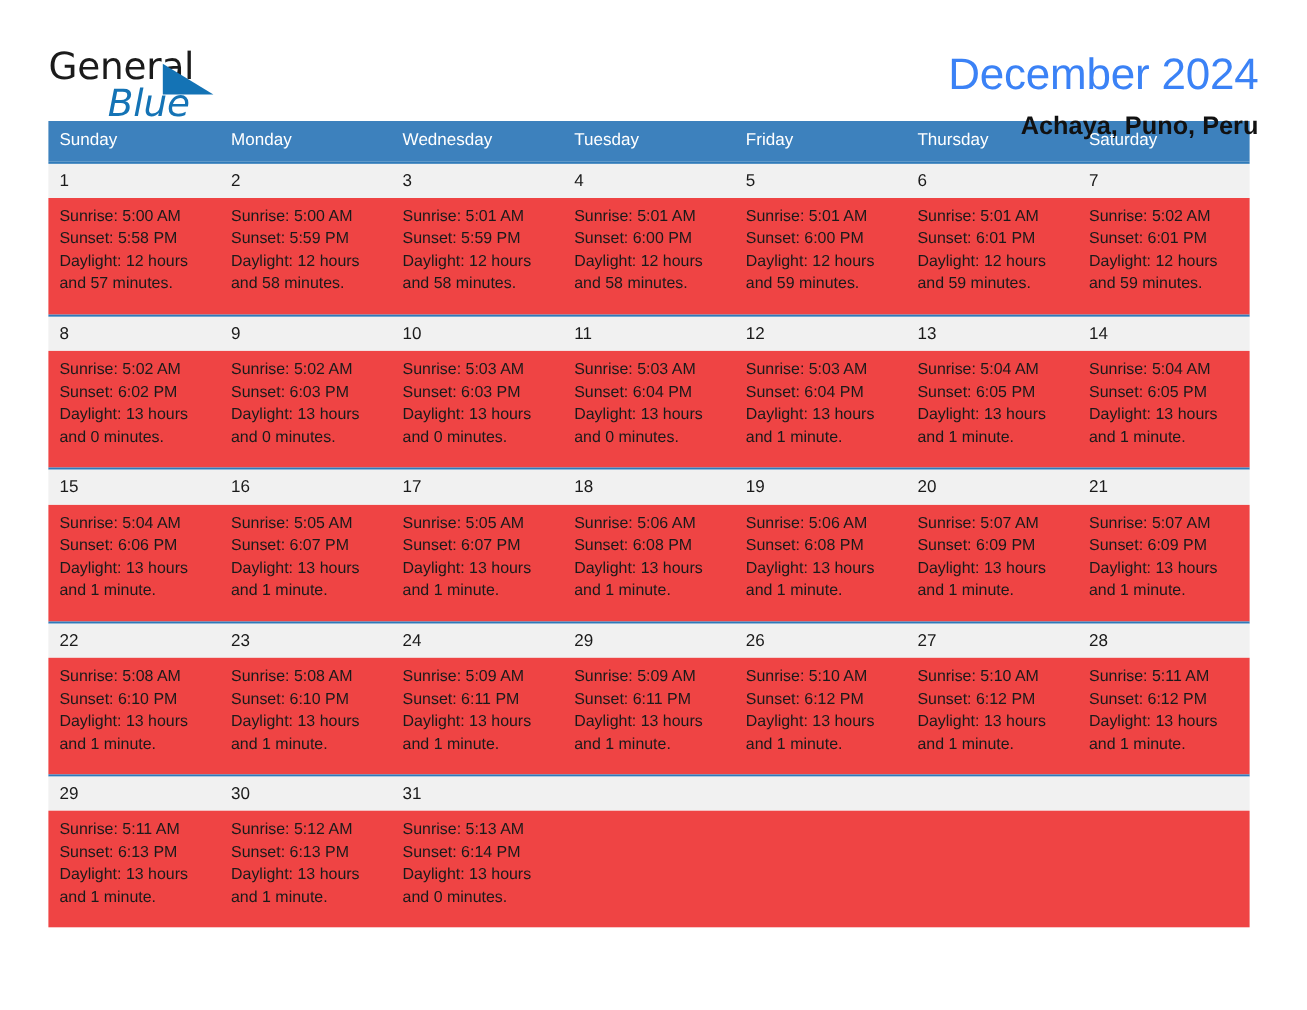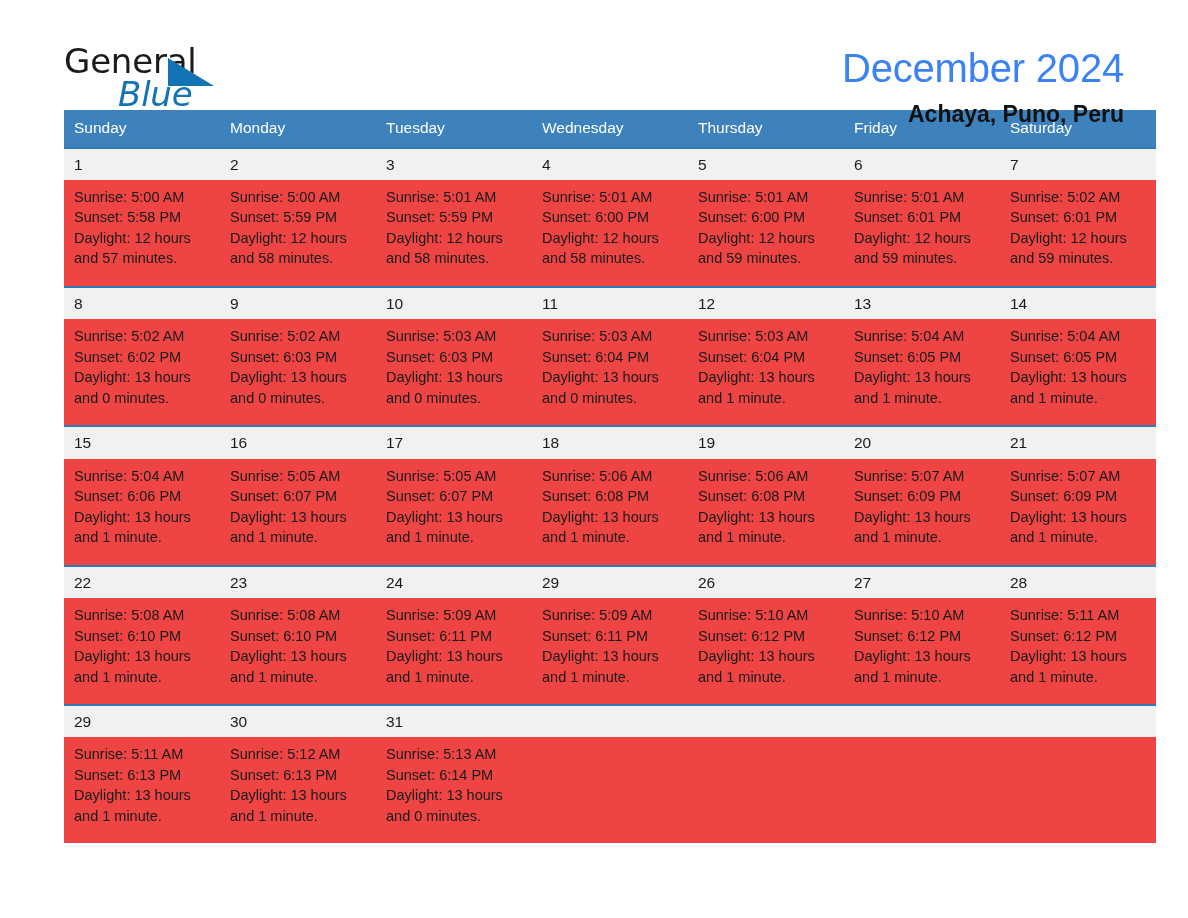--- a/index.html
+++ b/index.html
@@ -9,21 +9,21 @@
   }
   body {
     width: 1188px; height: 918px;
     font-family: "Liberation Sans", sans-serif;
     color: #1a1a1a;
     overflow: hidden;
   }
   .page {
     position: relative;
     width: 1188px; height: 918px;
-    padding: 0 64px;
+    padding: 0 44px;
   }
 
   
   .top {
     display: flex;
     align-items: flex-start;
     justify-content: space-between;
     height: 110px;
     padding-top: 44px;
   }
@@ -138,24 +138,24 @@
       <div class="cal-title">December 2024</div>
       <div class="cal-subtitle">Achaya, Puno, Peru</div>
     </div>
   </div>
 
   <div class="calendar">
 
     <div class="dow-row">
       <div class="dow">Sunday</div>
       <div class="dow">Monday</div>
+      <div class="dow">Wednesday</div>
       <div class="dow">Tuesday</div>
-      <div class="dow">Wednesday</div>
+      <div class="dow">Friday</div>
       <div class="dow">Thursday</div>
-      <div class="dow">Friday</div>
       <div class="dow">Saturday</div>
     </div>
 
     <div class="week">
       <div class="week-dates">
         <div class="date-num">1</div>
         <div class="date-num">2</div>
         <div class="date-num">3</div>
         <div class="date-num">4</div>
         <div class="date-num">5</div>

